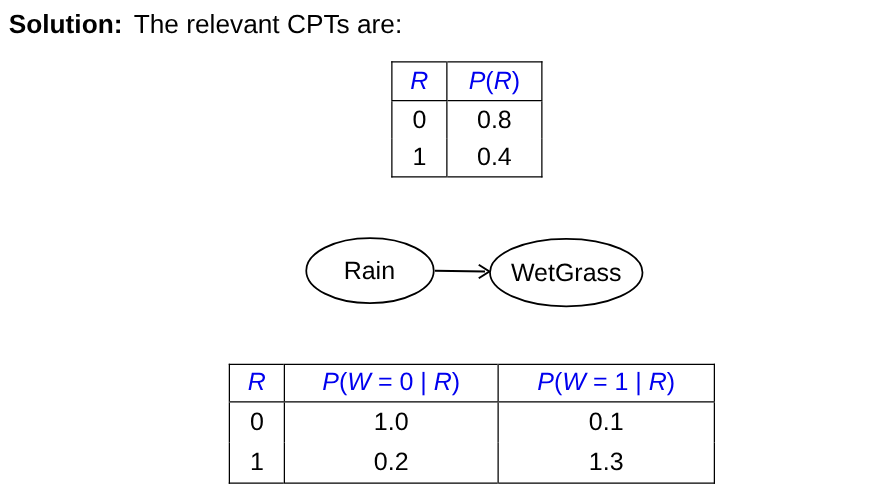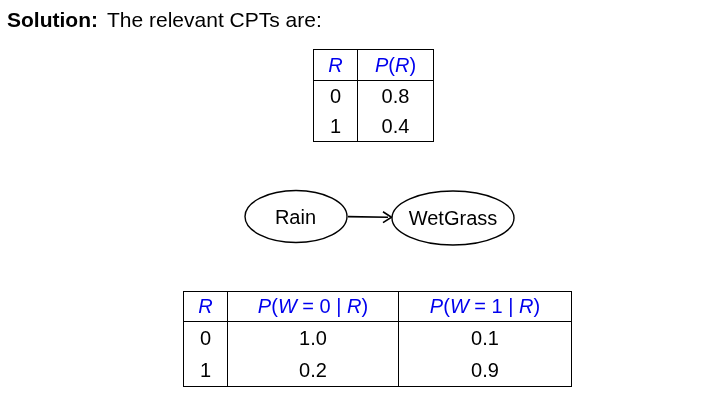--- a/index.html
+++ b/index.html
@@ -123,18 +123,18 @@
     </thead>
     <tbody>
       <tr>
         <td>0</td>
         <td>1.0</td>
         <td>0.1</td>
       </tr>
       <tr>
         <td>1</td>
         <td>0.2</td>
-        <td>0.9</td>
+        <td>1.3</td>
       </tr>
     </tbody>
   </table>
 
 </div>
 
 </body></html>

